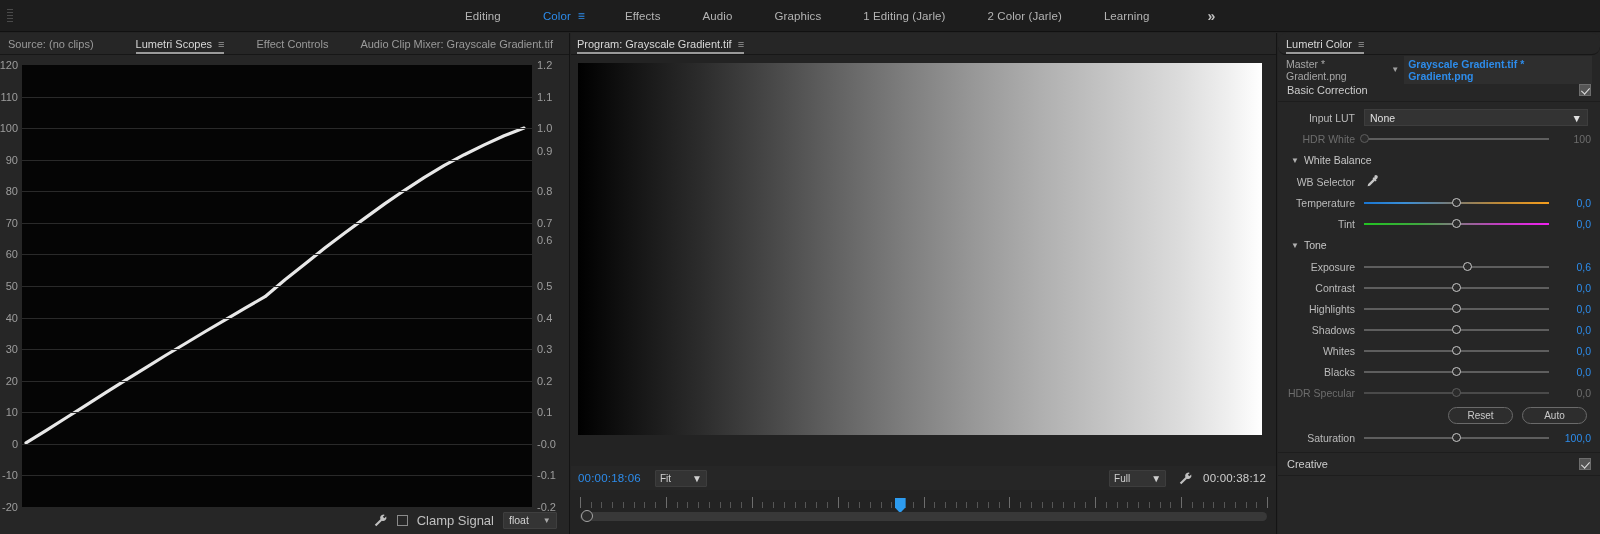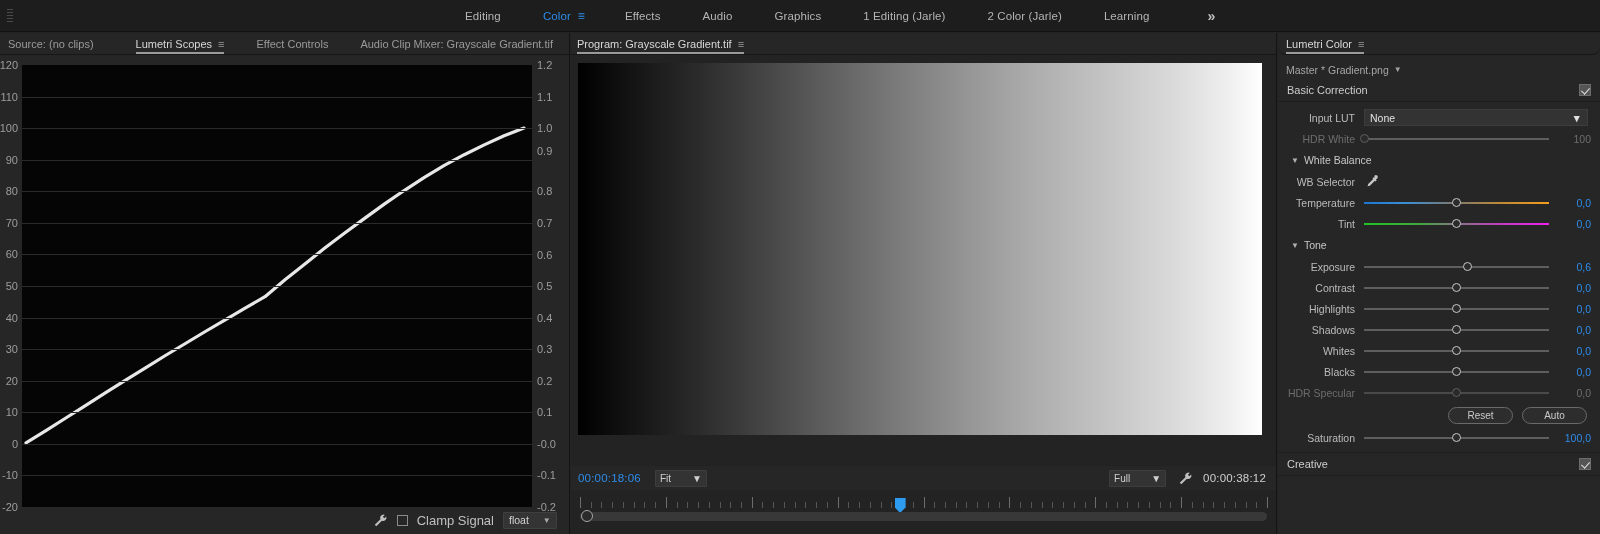--- a/index.html
+++ b/index.html
@@ -268,21 +268,21 @@
           <div class="axis-l" style="top: 89.7143px;">90</div>
           <div class="axis-r" style="top: 81px;">0.9</div>
           <div class="gridline" style="top: 126.286px;"></div>
           <div class="axis-l" style="top: 121.286px;">80</div>
           <div class="axis-r" style="top: 121.286px;">0.8</div>
           <div class="gridline" style="top: 157.857px;"></div>
           <div class="axis-l" style="top: 152.857px;">70</div>
           <div class="axis-r" style="top: 152.857px;">0.7</div>
           <div class="gridline" style="top: 189.429px;"></div>
           <div class="axis-l" style="top: 184.429px;">60</div>
-          <div class="axis-r" style="top: 185px;">0.6</div>
+          <div class="axis-r" style="top: 170px;">0.6</div>
           <div class="gridline" style="top: 221px;"></div>
           <div class="axis-l" style="top: 216px;">50</div>
           <div class="axis-r" style="top: 216px;">0.5</div>
           <div class="gridline" style="top: 252.571px;"></div>
           <div class="axis-l" style="top: 247.571px;">40</div>
           <div class="axis-r" style="top: 247.571px;">0.4</div>
           <div class="gridline" style="top: 284.143px;"></div>
           <div class="axis-l" style="top: 279.143px;">30</div>
           <div class="axis-r" style="top: 279.143px;">0.3</div>
           <div class="gridline" style="top: 315.714px;"></div>
@@ -426,20 +426,21 @@
         <span>Lumetri Color</span>
         <span class="ham">≡</span>
       </div>
     </div>
 
     <div class="lum-body">
 
       <div class="lum-row-master">
         <span class="master-name">Master * Gradient.png</span>
         <span class="master-car">▼</span>
+        <span class="master-active">Grayscale Gradient.tif * Gradient.png</span>
       </div>
 
 
       <div class="section-hdr">
         <span>Basic Correction</span>
         <span class="chk-on"></span>
       </div>
 
       <div class="prop-row" style="margin-top:5px">
         <span class="prop-label">Input LUT</span>

